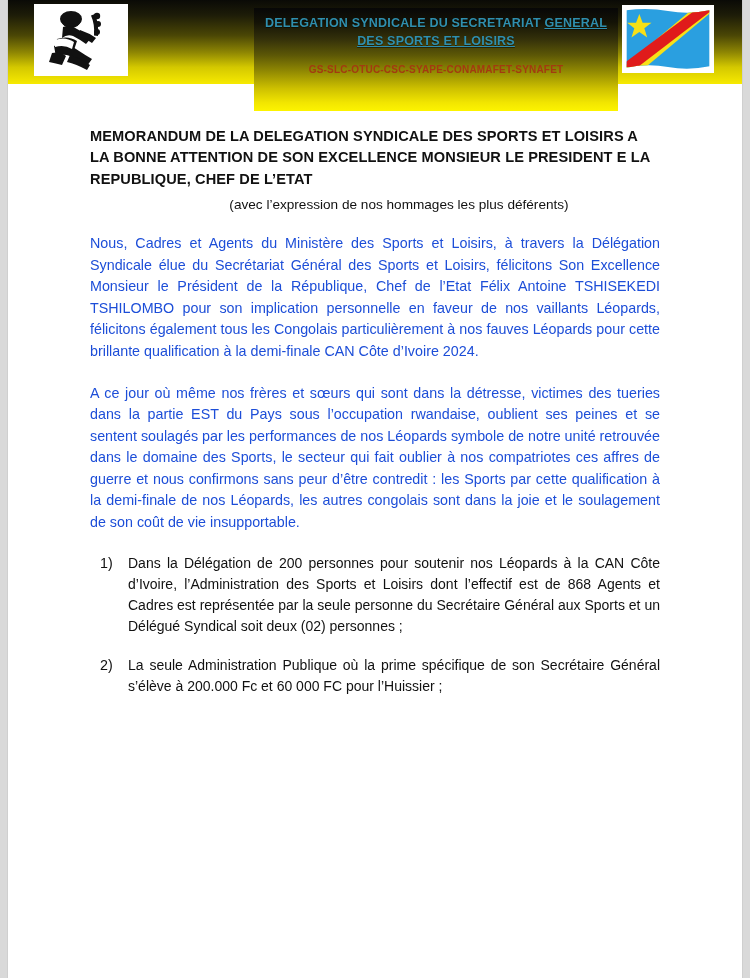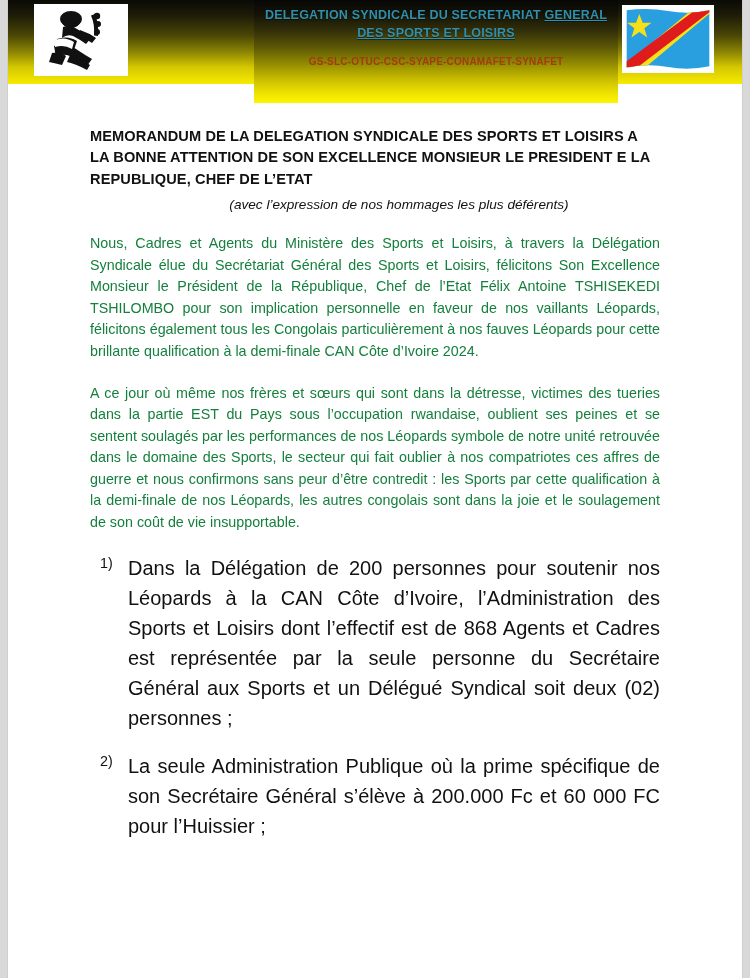--- a/index.html
+++ b/index.html
@@ -69,21 +69,21 @@
     background: #ffffff;
     padding: 3px;
     overflow: hidden;
   }
   .flag-plate svg { display: block; width: 100%; height: 100%; }
 
   
   .banner {
     position: absolute;
     left: 246px;
-    top: 0;
+    top: 8px;
     width: 364px;
     height: 103px;
     background: linear-gradient(to bottom,
         #070707 0%,
         #141306 14%,
         #33300a 30%,
         #5d5806 46%,
         #938b02 62%,
         #cdc000 78%,
         #f2e600 92%,
@@ -123,45 +123,44 @@
     line-height: 1.47;
     color: #111111;
     text-align: left;
     letter-spacing: 0.1px;
     font-weight: bold;
   }
 
   .doc-subtitle {
     margin-top: 7px;
     font-size: 13.6px;
-    font-style: italic;
     color: #111111;
     text-align: center;
     padding-left: 48px;
   }
 
   .para {
     margin-top: 21px;
     font-size: 14.3px;
     line-height: 1.5;
-    color: #15803d;
+    color: #1d4ed8;
     text-align: justify;
     text-justify: inter-word;
   }
 
   ol.numbered {
     margin-top: 20px;
     padding-left: 36px;
     list-style: none;
     counter-reset: li;
   }
   ol.numbered > li {
     position: relative;
     counter-increment: li;
-    font-size: 20px;
+    font-size: 14px;
     line-height: 1.5;
     color: #111111;
     text-align: justify;
     text-justify: inter-word;
     margin-bottom: 18px;
     padding-left: 2px;
   }
   ol.numbered > li::before {
     content: counter(li) ")";
     position: absolute;

